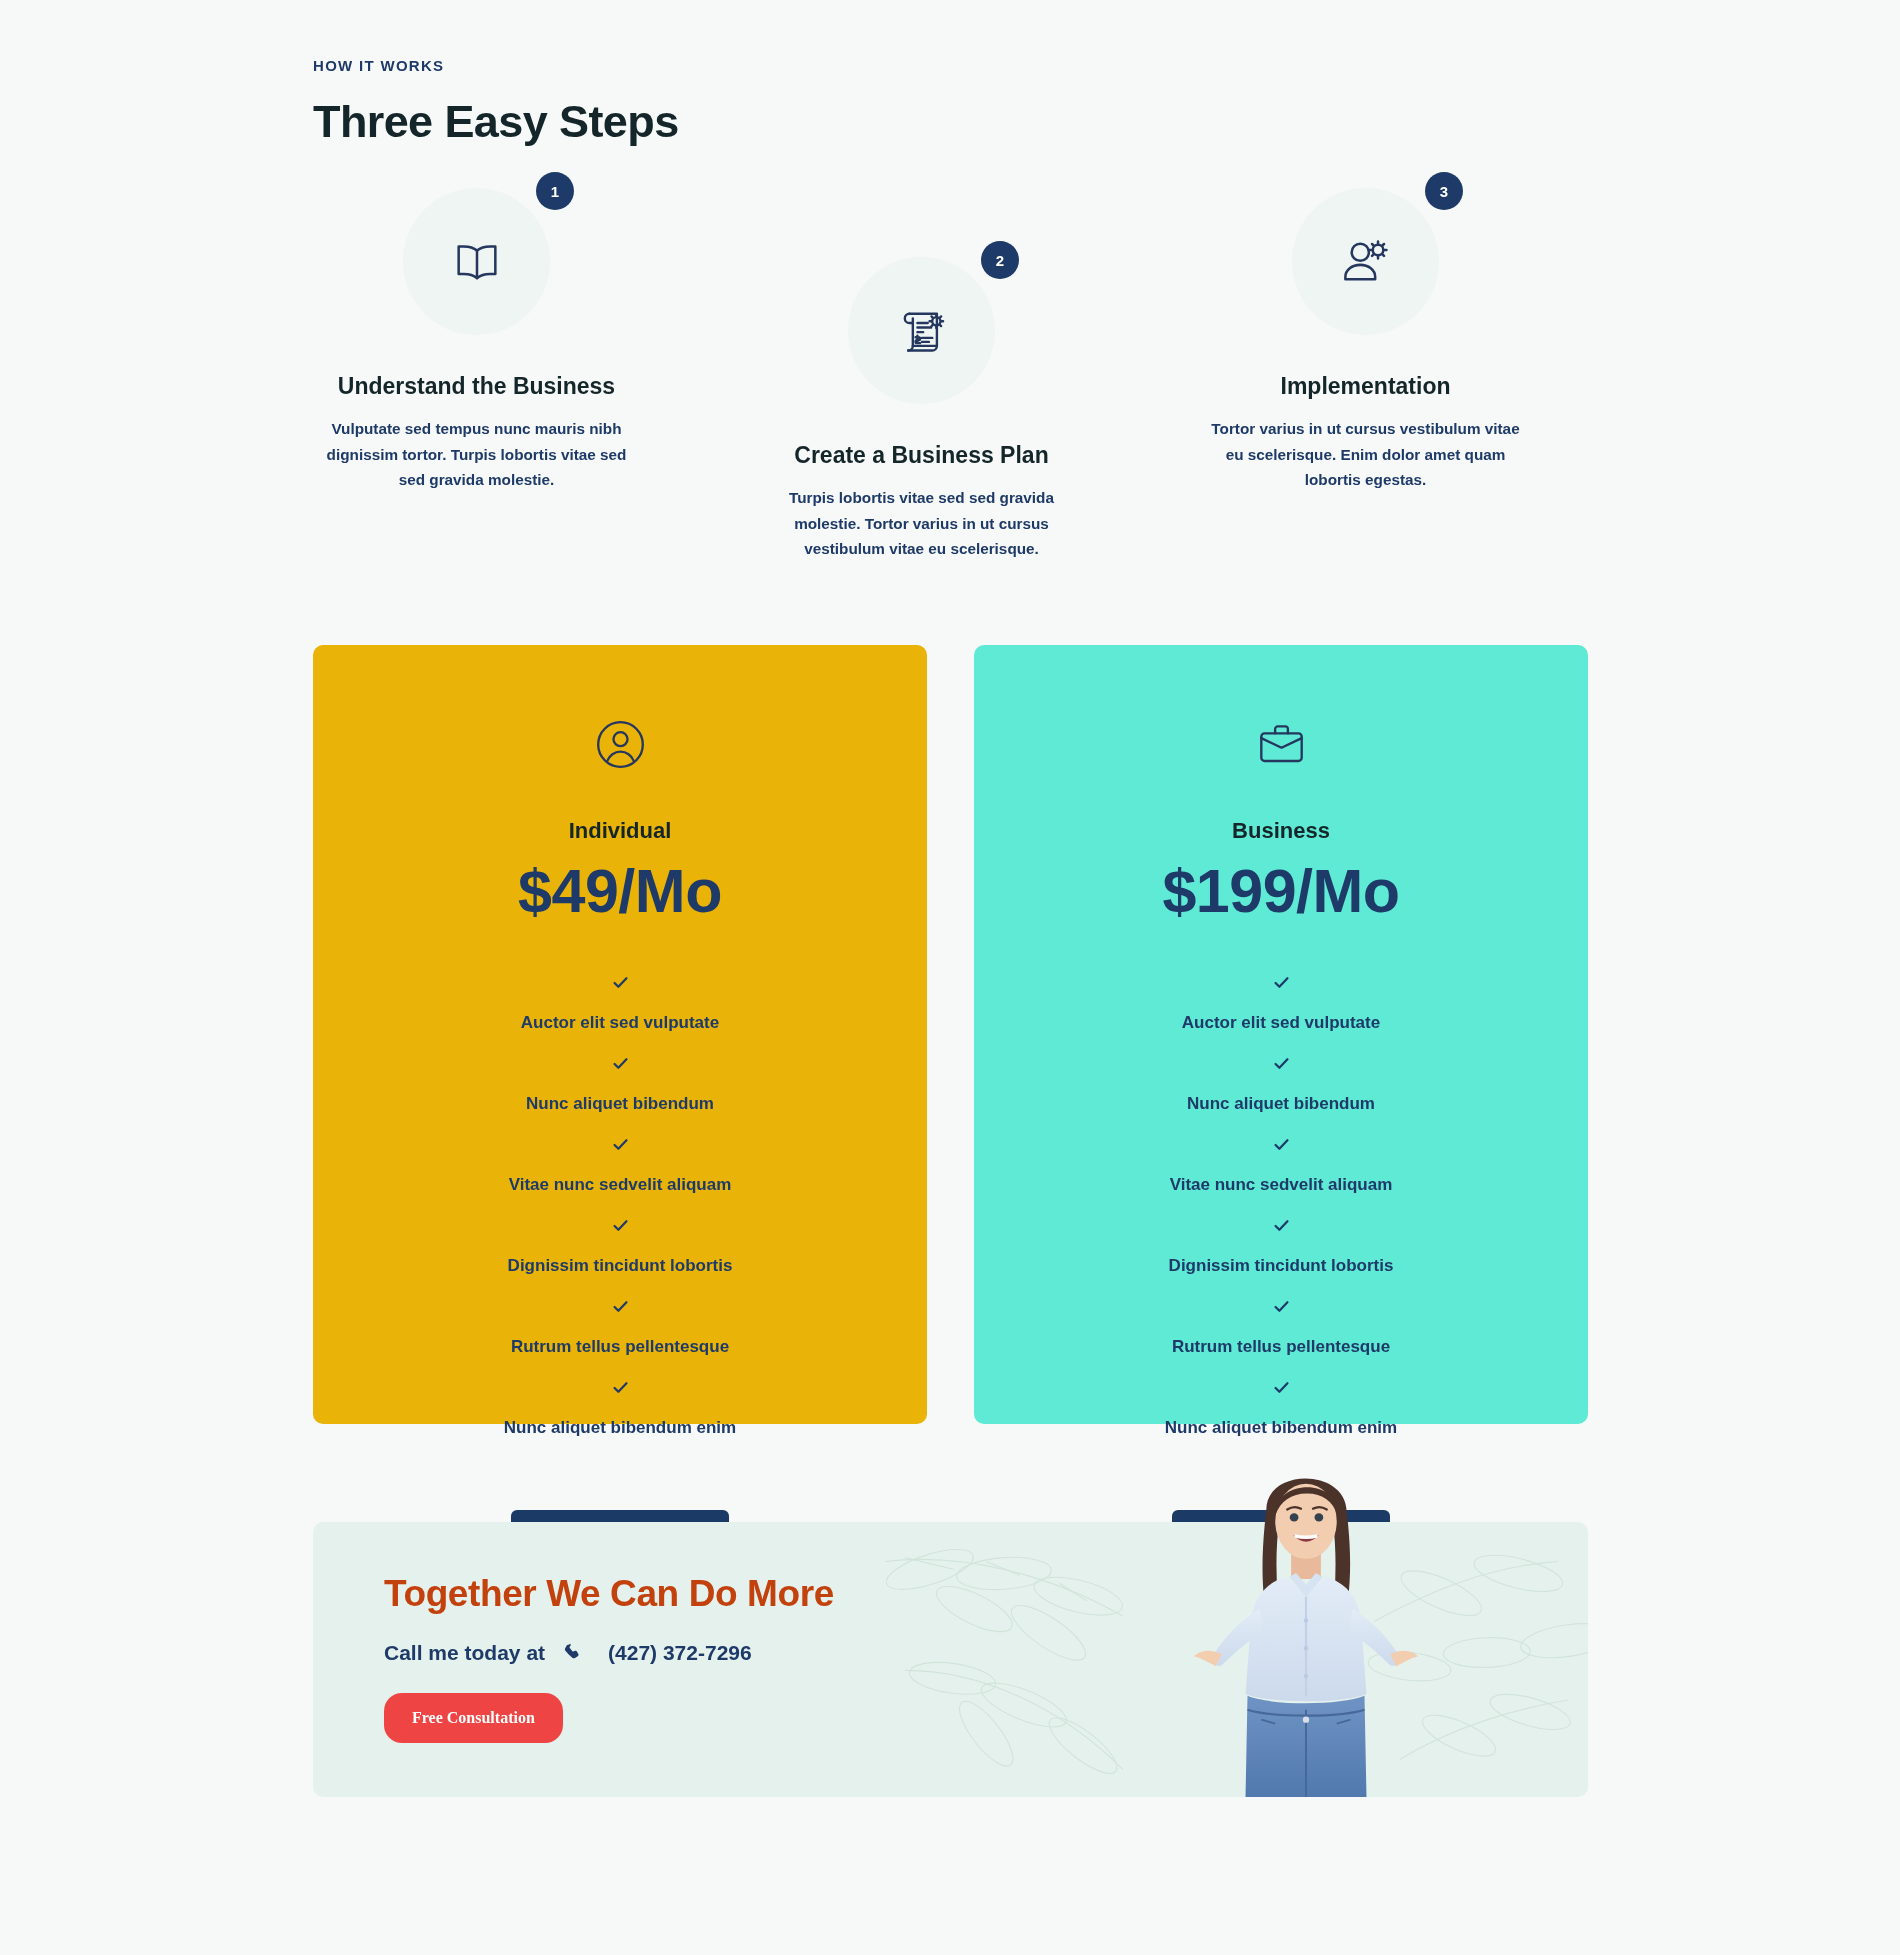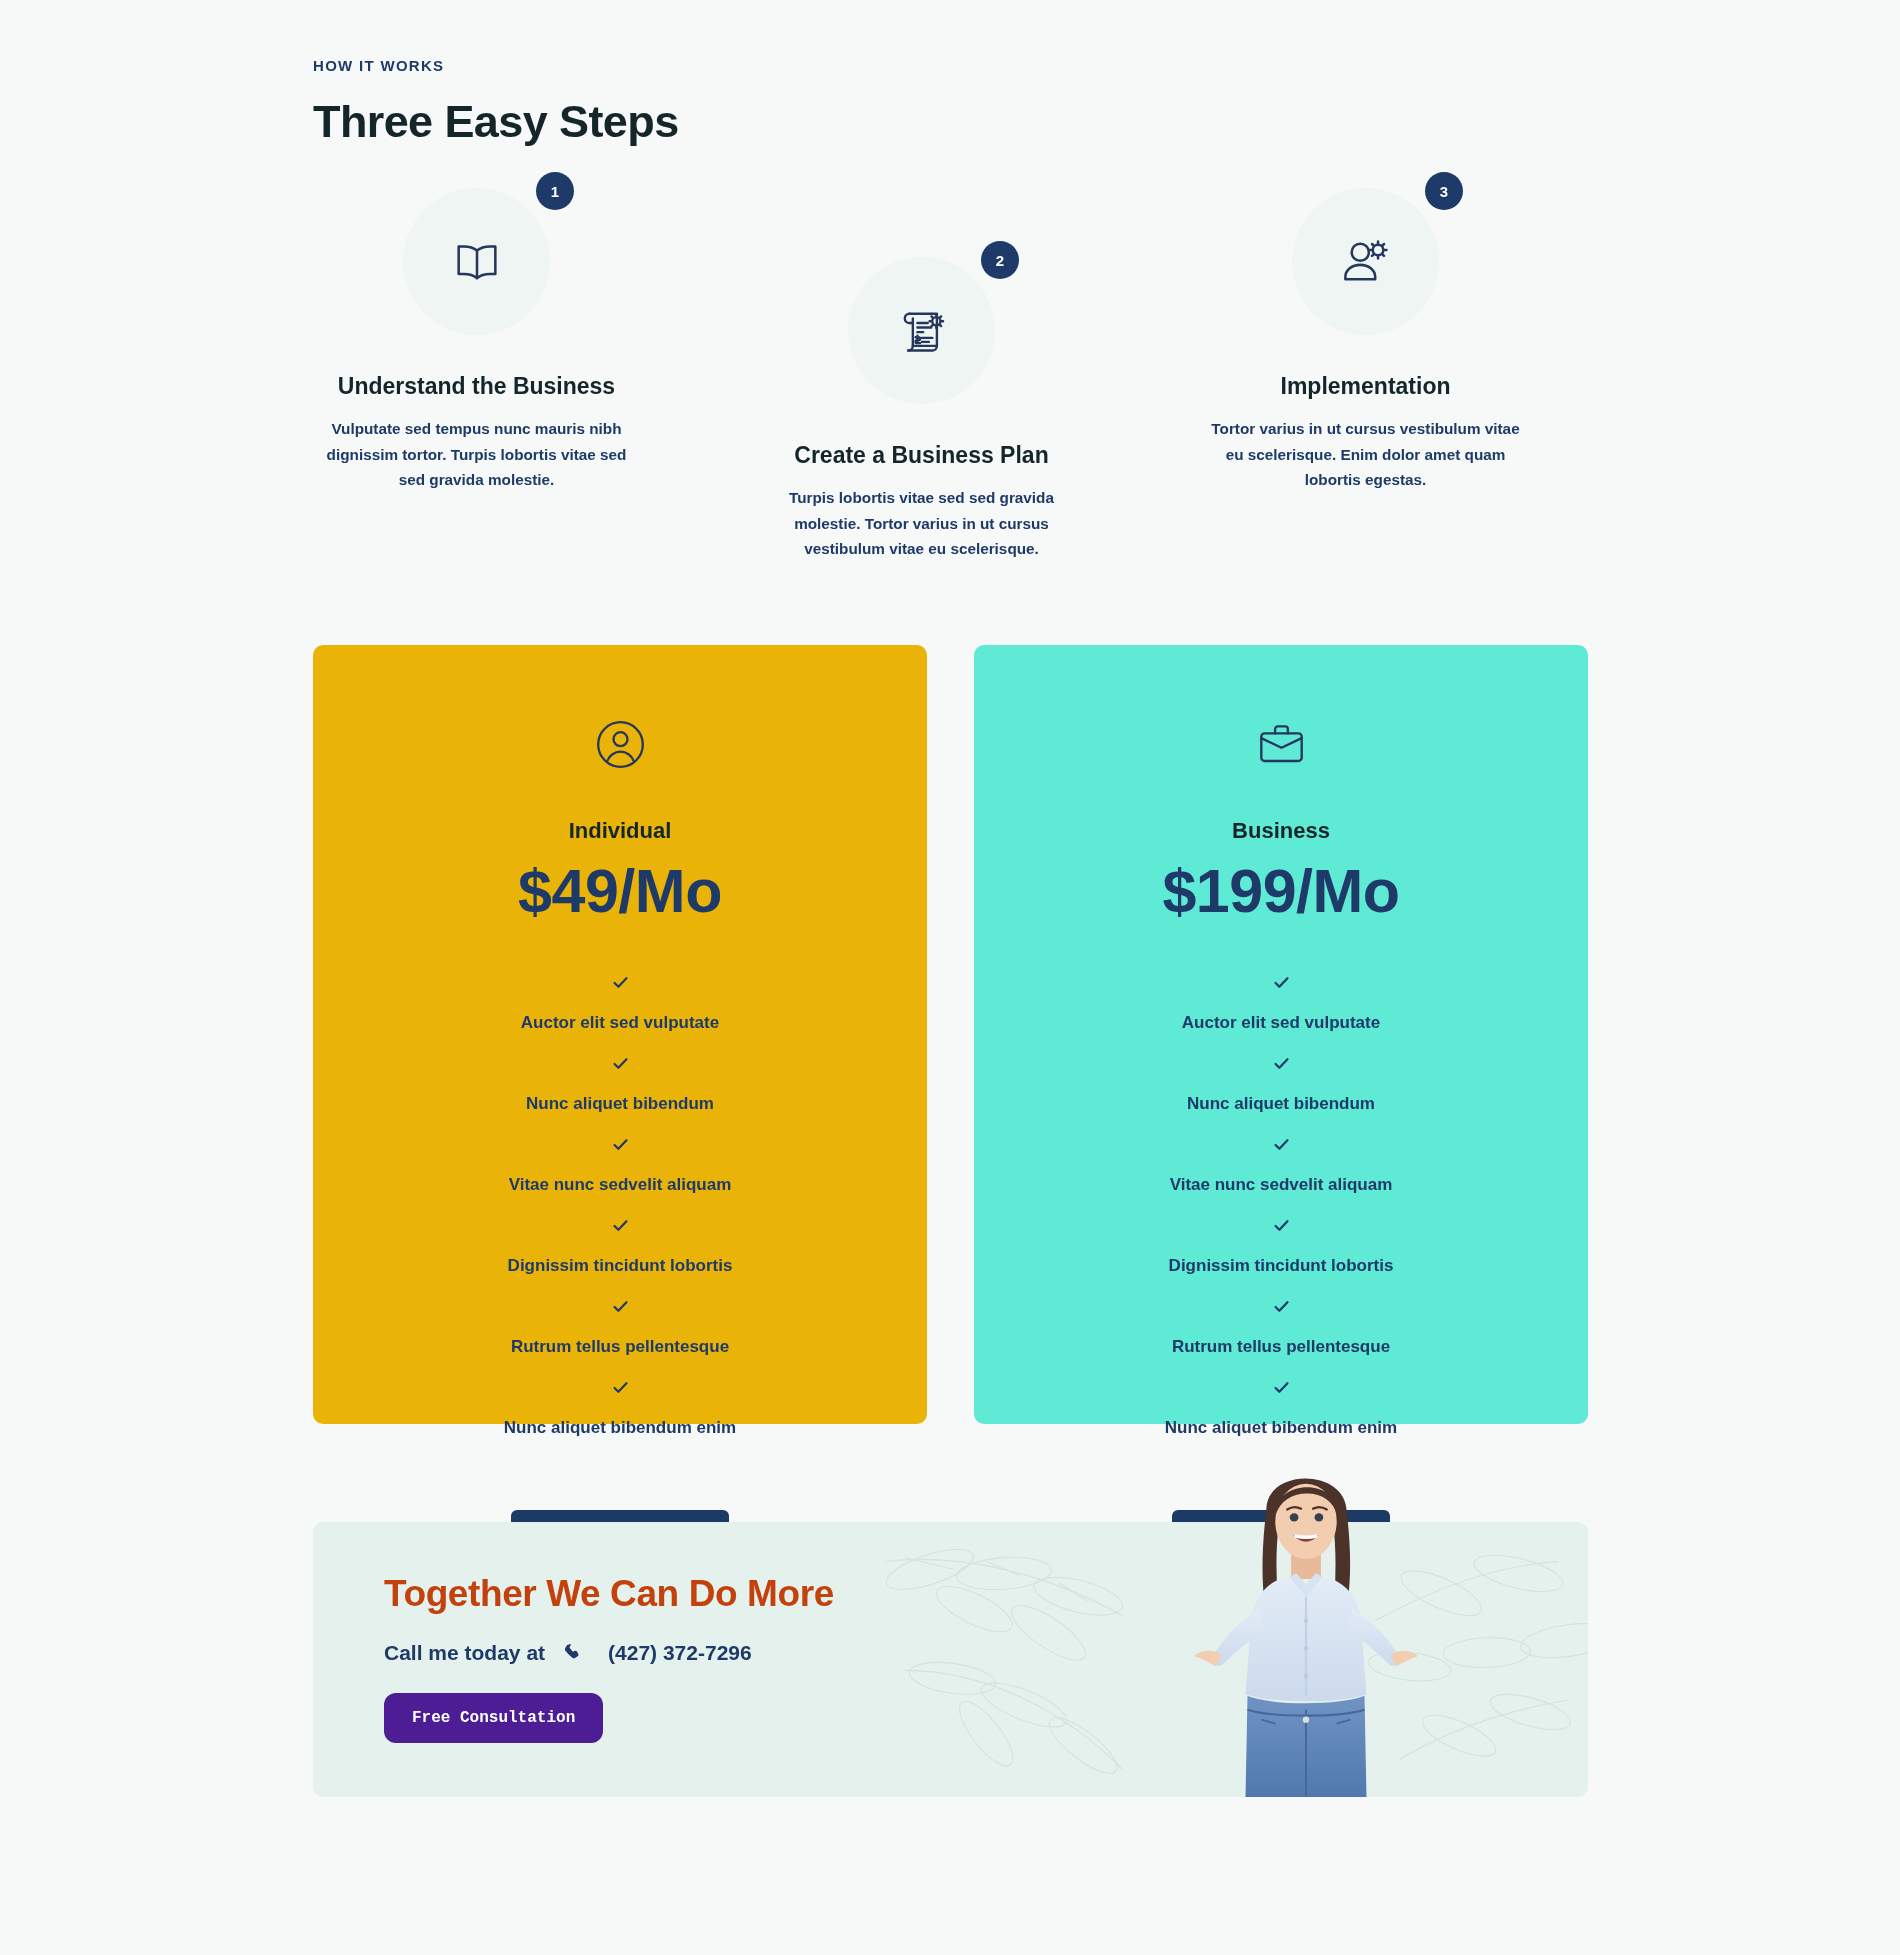--- a/index.html
+++ b/index.html
@@ -246,30 +246,30 @@
   }
   .phone-icon svg { width: 100%; height: 100%; display: block; }
   .cta-phone {
     font-size: 21px;
     font-weight: 700;
     color: #1e3a68;
     margin-left: 6px;
   }
   .cta-btn {
     display: inline-block;
-    background: #4c1d95;
+    background: #ef4444;
     color: #ffffff;
     font-size: 16px;
     font-weight: 700;
     border: none;
-    border-radius: 12px;
+    border-radius: 18px;
     padding: 16px 28px;
     margin-top: 28px;
     cursor: pointer;
-    font-family: Liberation Mono, monospace;
+    font-family: Liberation Serif, serif;
   }
 
   
   .woman {
     position: absolute;
     right: 158px;
     bottom: 0;
     width: 248px;
     height: 347px;
     z-index: 4;

